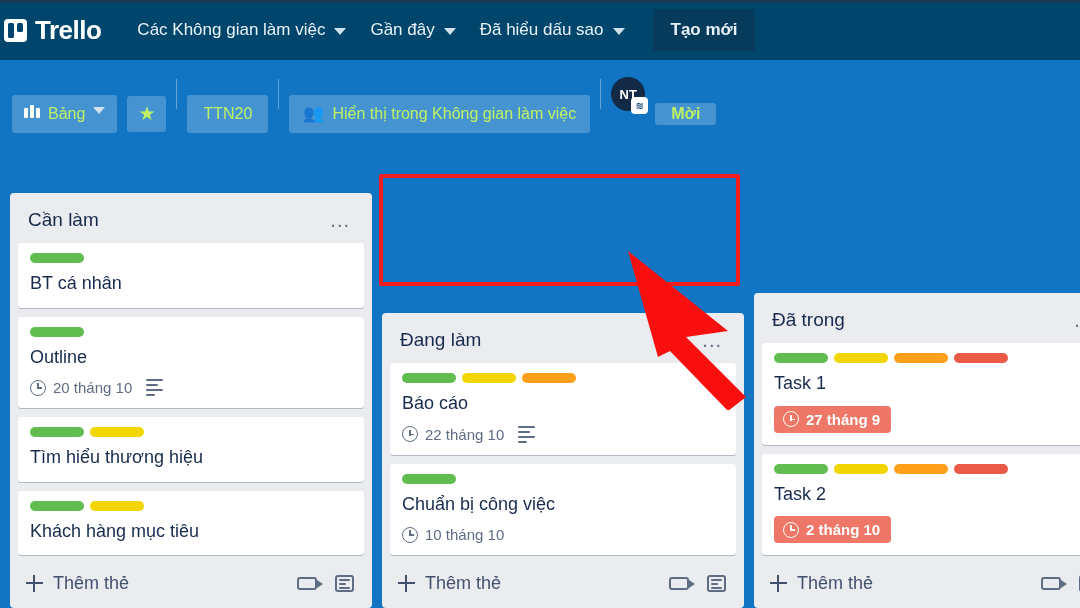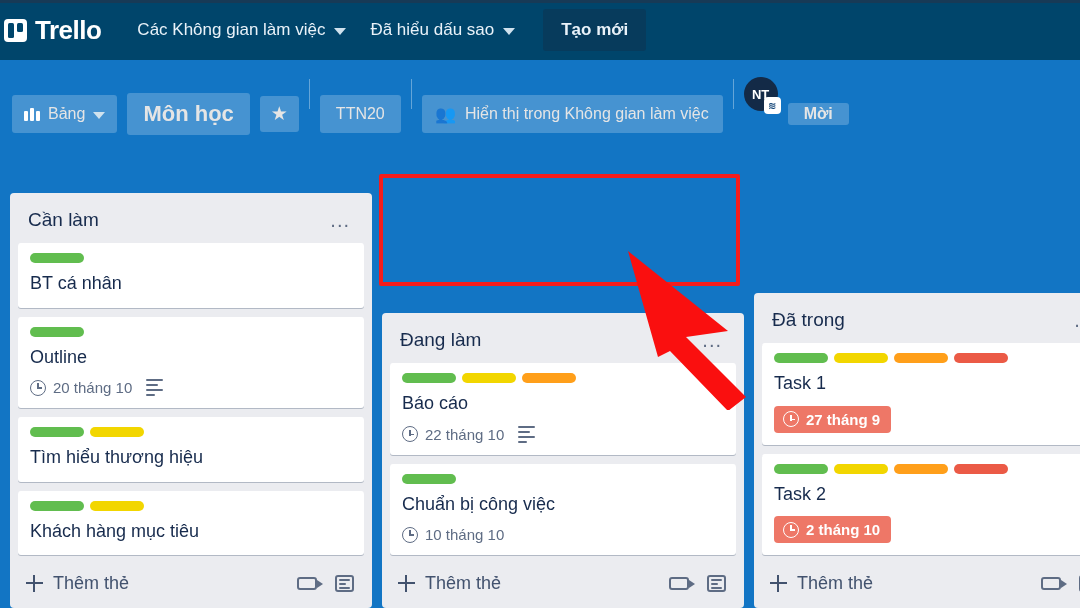--- a/index.html
+++ b/index.html
@@ -74,23 +74,23 @@
     background: #1275c4;
     display: flex;
     align-items: center;
     padding: 0 12px;
     gap: 10px;
     position: relative;
     z-index: 4;
   }
   .bh {
     background: rgba(255,255,255,0.22);
-    color: #e5e5e5;
+    color: #bef264;
     border-radius: 3px;
-    display: flex; align-items: center; gap: 8px;
+    display: flex; align-items: flex-start; gap: 8px;
     padding: 10px 12px;
     font-size: 16px;
     white-space: nowrap;
     cursor: pointer;
     margin-top: 40px;
   }
   .bh.title { font-size: 22px; font-weight: bold; padding: 8px 16px; }
   .bh.star { padding: 10px 11px; }
   .bh.ttn { padding: 10px 16px; font-size: 16px; }
   .bh.visib { padding: 10px 14px; }
@@ -255,20 +255,24 @@
         <i class="b"></i>
     </span>
     <span class="brand-text">Trello</span>
   </div>
 
   <div class="nav-item">
     <span>Các Không gian làm việc</span>
     <span class="caret"></span>
   </div>
 
+  <div class="nav-item">
+    <span>Gần đây</span>
+    <span class="caret"></span>
+  </div>
 
   <div class="nav-item">
     <span>Đã hiểu dấu sao</span>
     <span class="caret"></span>
   </div>
 
   <div class="nav-item create">
     <span>Tạo mới</span>
   </div>
 </div>
@@ -277,21 +281,20 @@
   <div class="bh">
     <span class="boardicon">
         <b></b>
         <b></b>
         <b></b>
       </span>
     <span>Bảng</span>
     <span class="caret"></span>
   </div>
 
-  <div class="bh title">Môn học</div>
 
   <div class="bh star">
     <span style="font-size:19px;line-height:16px;">★</span>
   </div>
 
   <div class="divider"></div>
 
   <div class="bh ttn">TTN20</div>
 
   <div class="divider"></div>

